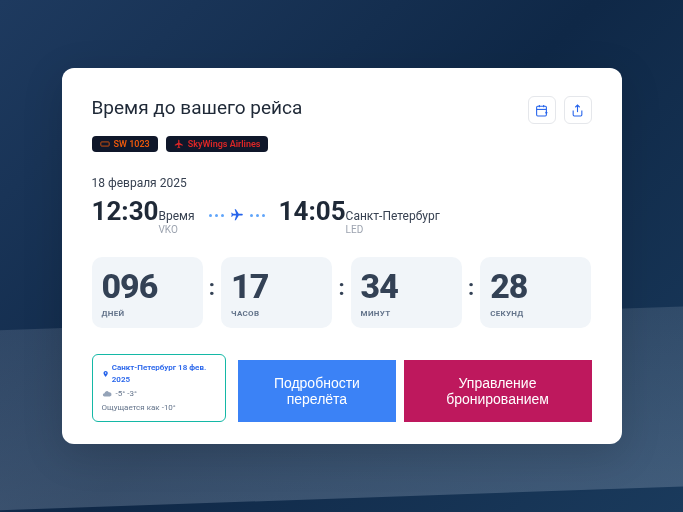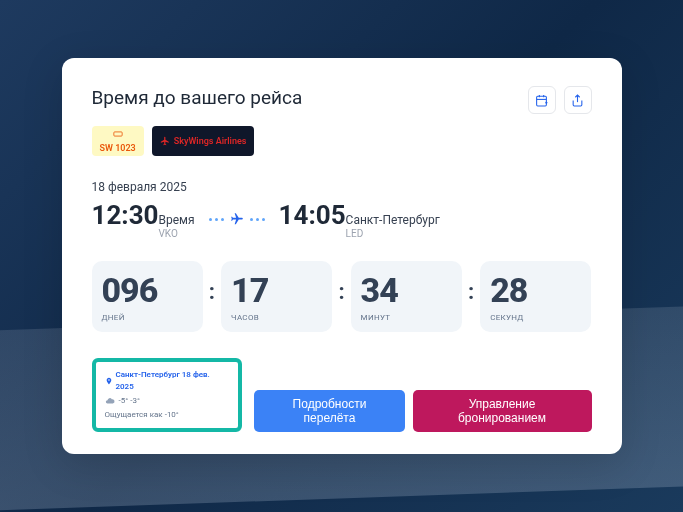--- a/index.html
+++ b/index.html
@@ -51,60 +51,60 @@
 .badges { display: flex; gap: 8px; margin-bottom: 24px; }
 .badge {
   font-size: 9px;
   font-weight: 600;
   padding: 3px 8px;
   border-radius: 4px;
   display: inline-flex;
   align-items: center;
   gap: 4px;
 }
-.badge-orange { background: #fef9c3; color: #ea580c; flex-direction: column; }
+.badge-orange { background: #0f172a; color: #ea580c; }
 .badge-red { background: #0f172a; color: #dc2626; }
 .date-line { font-size: 12px; color: #374151; margin-bottom: 6px; }
 .route { display: flex; align-items: center; gap: 14px; margin-bottom: 22px; }
 .route-point { display: flex; align-items: baseline; gap: 0; }
 .route-time { font-size: 26px; font-weight: 700; color: #1f2937; }
 .route-city { font-size: 12px; color: #374151; line-height: 1.2; }
 .route-code { font-size: 10px; color: #9ca3af; }
 .route-path { flex: 0 0 auto; display: flex; align-items: center; gap: 3px; }
 .dot { width: 3px; height: 3px; border-radius: 50%; background: #60a5fa; }
 .plane-icon { color: #2563eb; margin: 0 3px; }
 .countdown { display: flex; align-items: center; gap: 6px; margin-bottom: 26px; }
 .cd-box {
   flex: 1;
   background: #f1f5f9;
   border-radius: 10px;
   padding: 12px 10px 10px;
   text-align: left;
 }
 .cd-num { font-size: 34px; font-weight: 800; color: #334155; line-height: 1; letter-spacing: -1px; }
-.cd-label { font-size: 8px; color: #64748b; font-weight: 400; margin-top: 6px; letter-spacing: 0.3px; }
+.cd-label { font-size: 8px; color: #64748b; font-weight: 700; margin-top: 6px; letter-spacing: 0.3px; }
 .cd-sep { font-size: 22px; font-weight: 700; color: #334155; align-self: center; margin-top: -10px; }
 .footer { display: flex; justify-content: space-between; align-items: flex-end; gap: 12px; }
 .weather {
-  border: 4px solid #14b8a6;
+  border: 1px solid #14b8a6;
   border-radius: 6px;
   padding: 7px 9px;
   font-size: 8px;
   color: #475569;
   line-height: 1.5;
 }
 .weather .loc { color: #2563eb; font-weight: 600; display: flex; align-items: center; gap: 3px; }
 .weather .temp { display: flex; align-items: center; gap: 4px; margin-top: 2px; color: #64748b; }
 .weather .feels { color: #64748b; margin-top: 2px; }
 .footer-btns { display: flex; gap: 8px; }
 .btn {
-  font-size: 12px;
+  font-size: 14px;
   font-weight: 500;
-  padding: 7px 11px;
-  border-radius: 5px;
+  padding: 15px 11px;
+  border-radius: 0;
   border: none;
   cursor: pointer;
   color: #fff;
 }
 .btn-blue { background: #3b82f6; }
 .btn-orange { background: #be185d; }
 </style>
 </head>
 <body>
 

